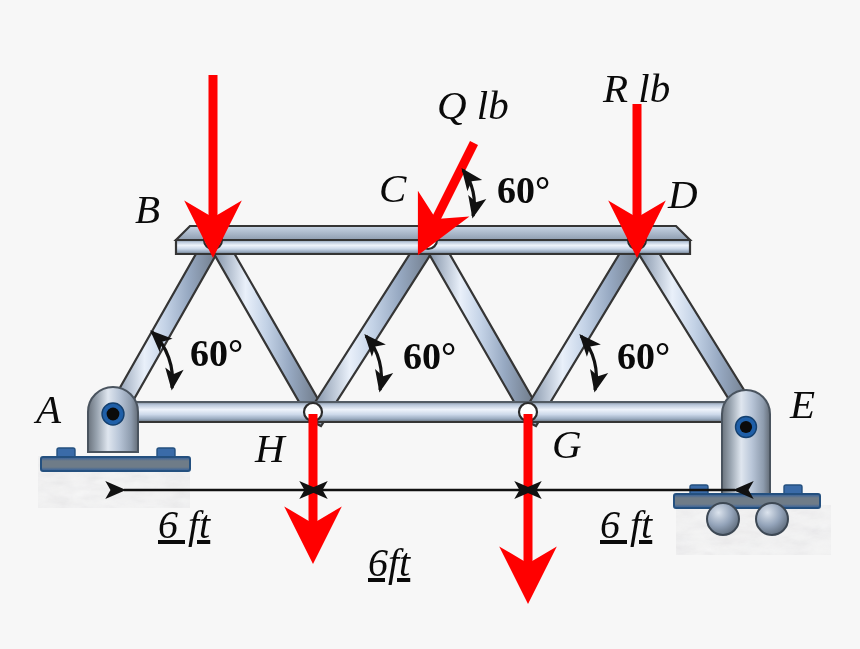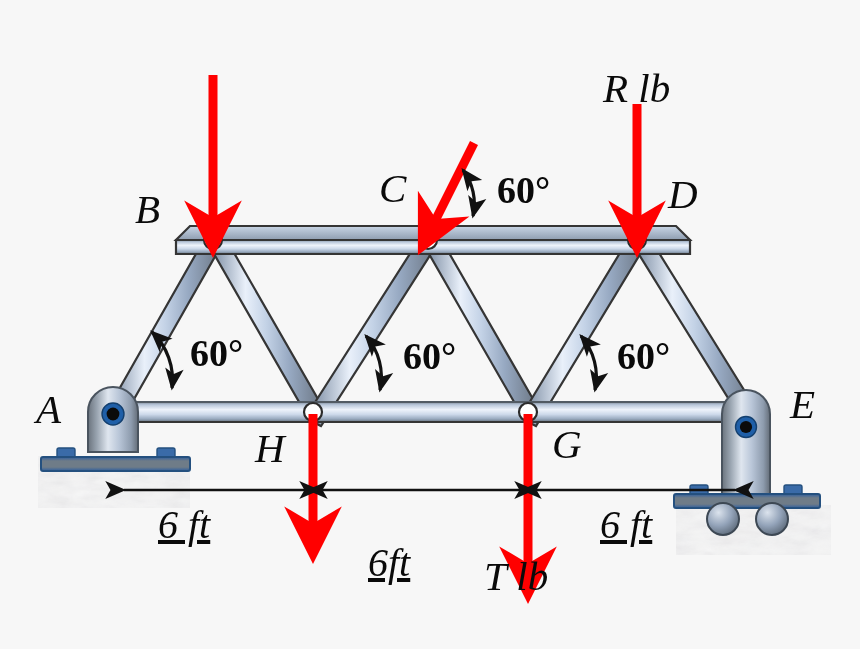--- a/index.html
+++ b/index.html
@@ -226,22 +226,22 @@
   </svg>
 
   <div class="lbl lbl-node" style="left:36px; top:389px;">A</div>
   <div class="lbl lbl-node" style="left:135px; top:189px;">B</div>
   <div class="lbl lbl-node" style="left:379px; top:168px;">C</div>
   <div class="lbl lbl-node" style="left:668px; top:174px;">D</div>
   <div class="lbl lbl-node" style="left:790px; top:384px;">E</div>
   <div class="lbl lbl-node" style="left:255px; top:428px;">H</div>
   <div class="lbl lbl-node" style="left:552px; top:424px;">G</div>
 
+  <div class="lbl lbl-load" style="left:437px; top:85px;">Q lb</div>
   <div class="lbl lbl-load" style="left:603px; top:68px;">R lb</div>
-  <div class="lbl lbl-load" style="left:484px; top:556px;">T lb</div>
 
   <div class="lbl-ang" style="left:190px; top:334px;">60°</div>
   <div class="lbl-ang" style="left:497px; top:171px;">60°</div>
   <div class="lbl-ang" style="left:403px; top:337px;">60°</div>
   <div class="lbl-ang" style="left:617px; top:337px;">60°</div>
 
   <div class="lbl lbl-dim" style="left:158px; top:505px;">6 ft</div>
   <div class="lbl lbl-dim" style="left:368px; top:503px;margin-top:40px;">6ft</div>
   <div class="lbl lbl-dim" style="left:600px; top:505px;">6 ft</div>
 

